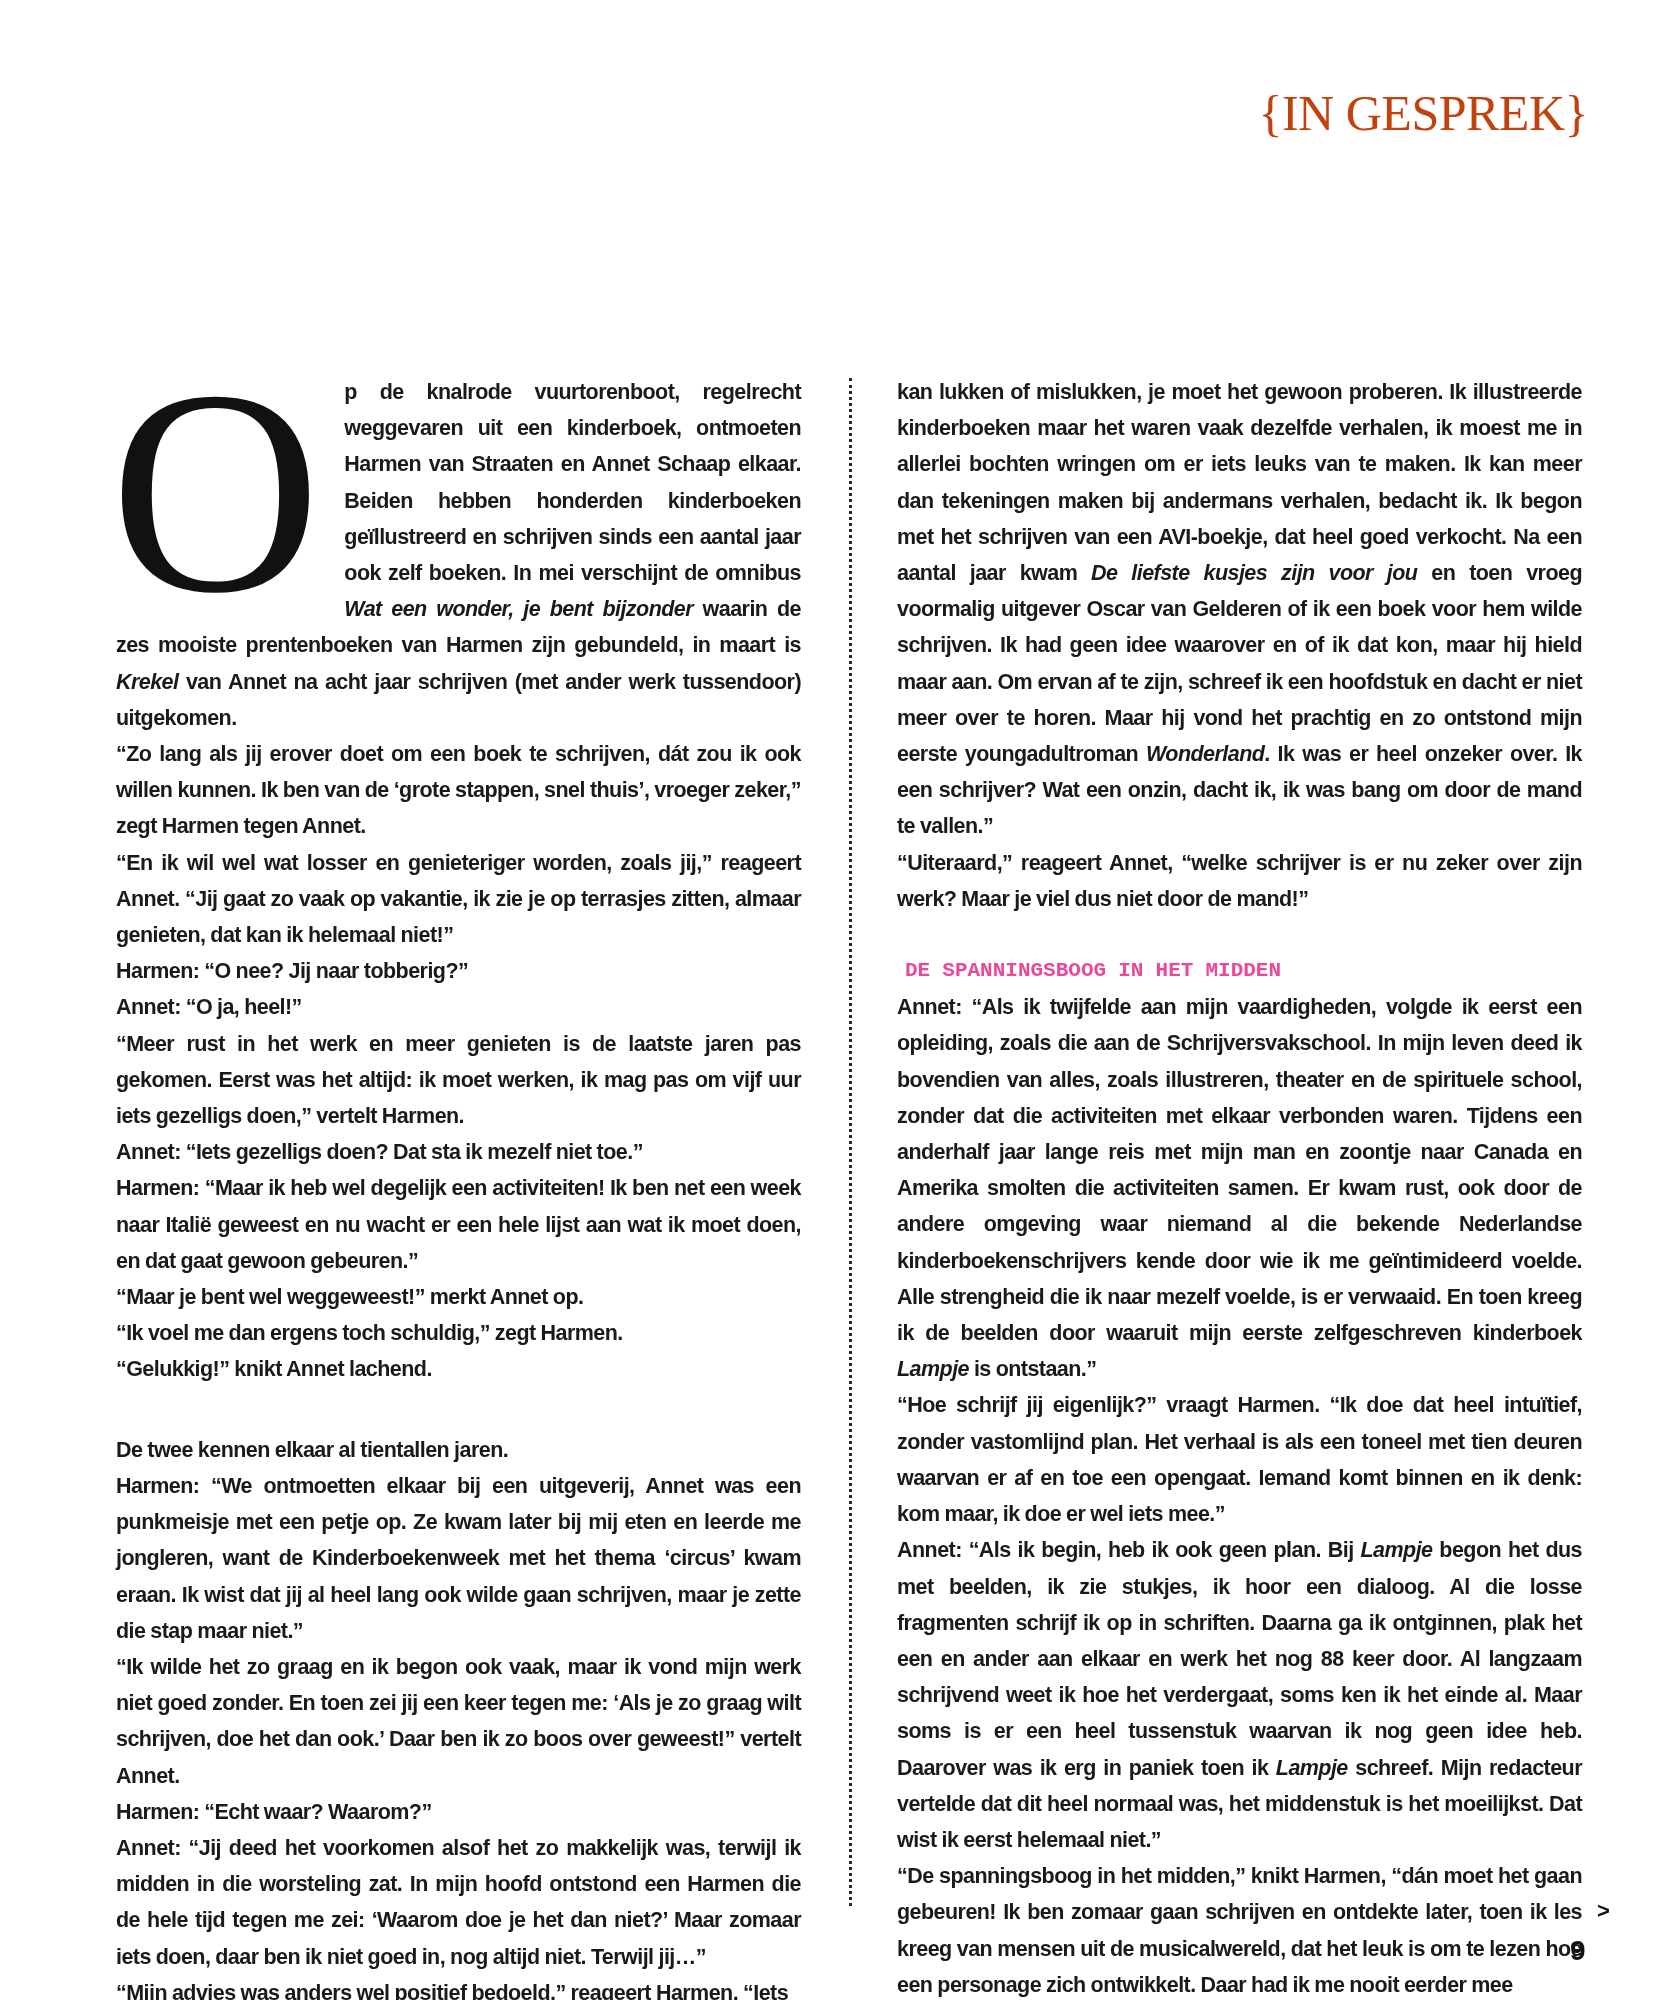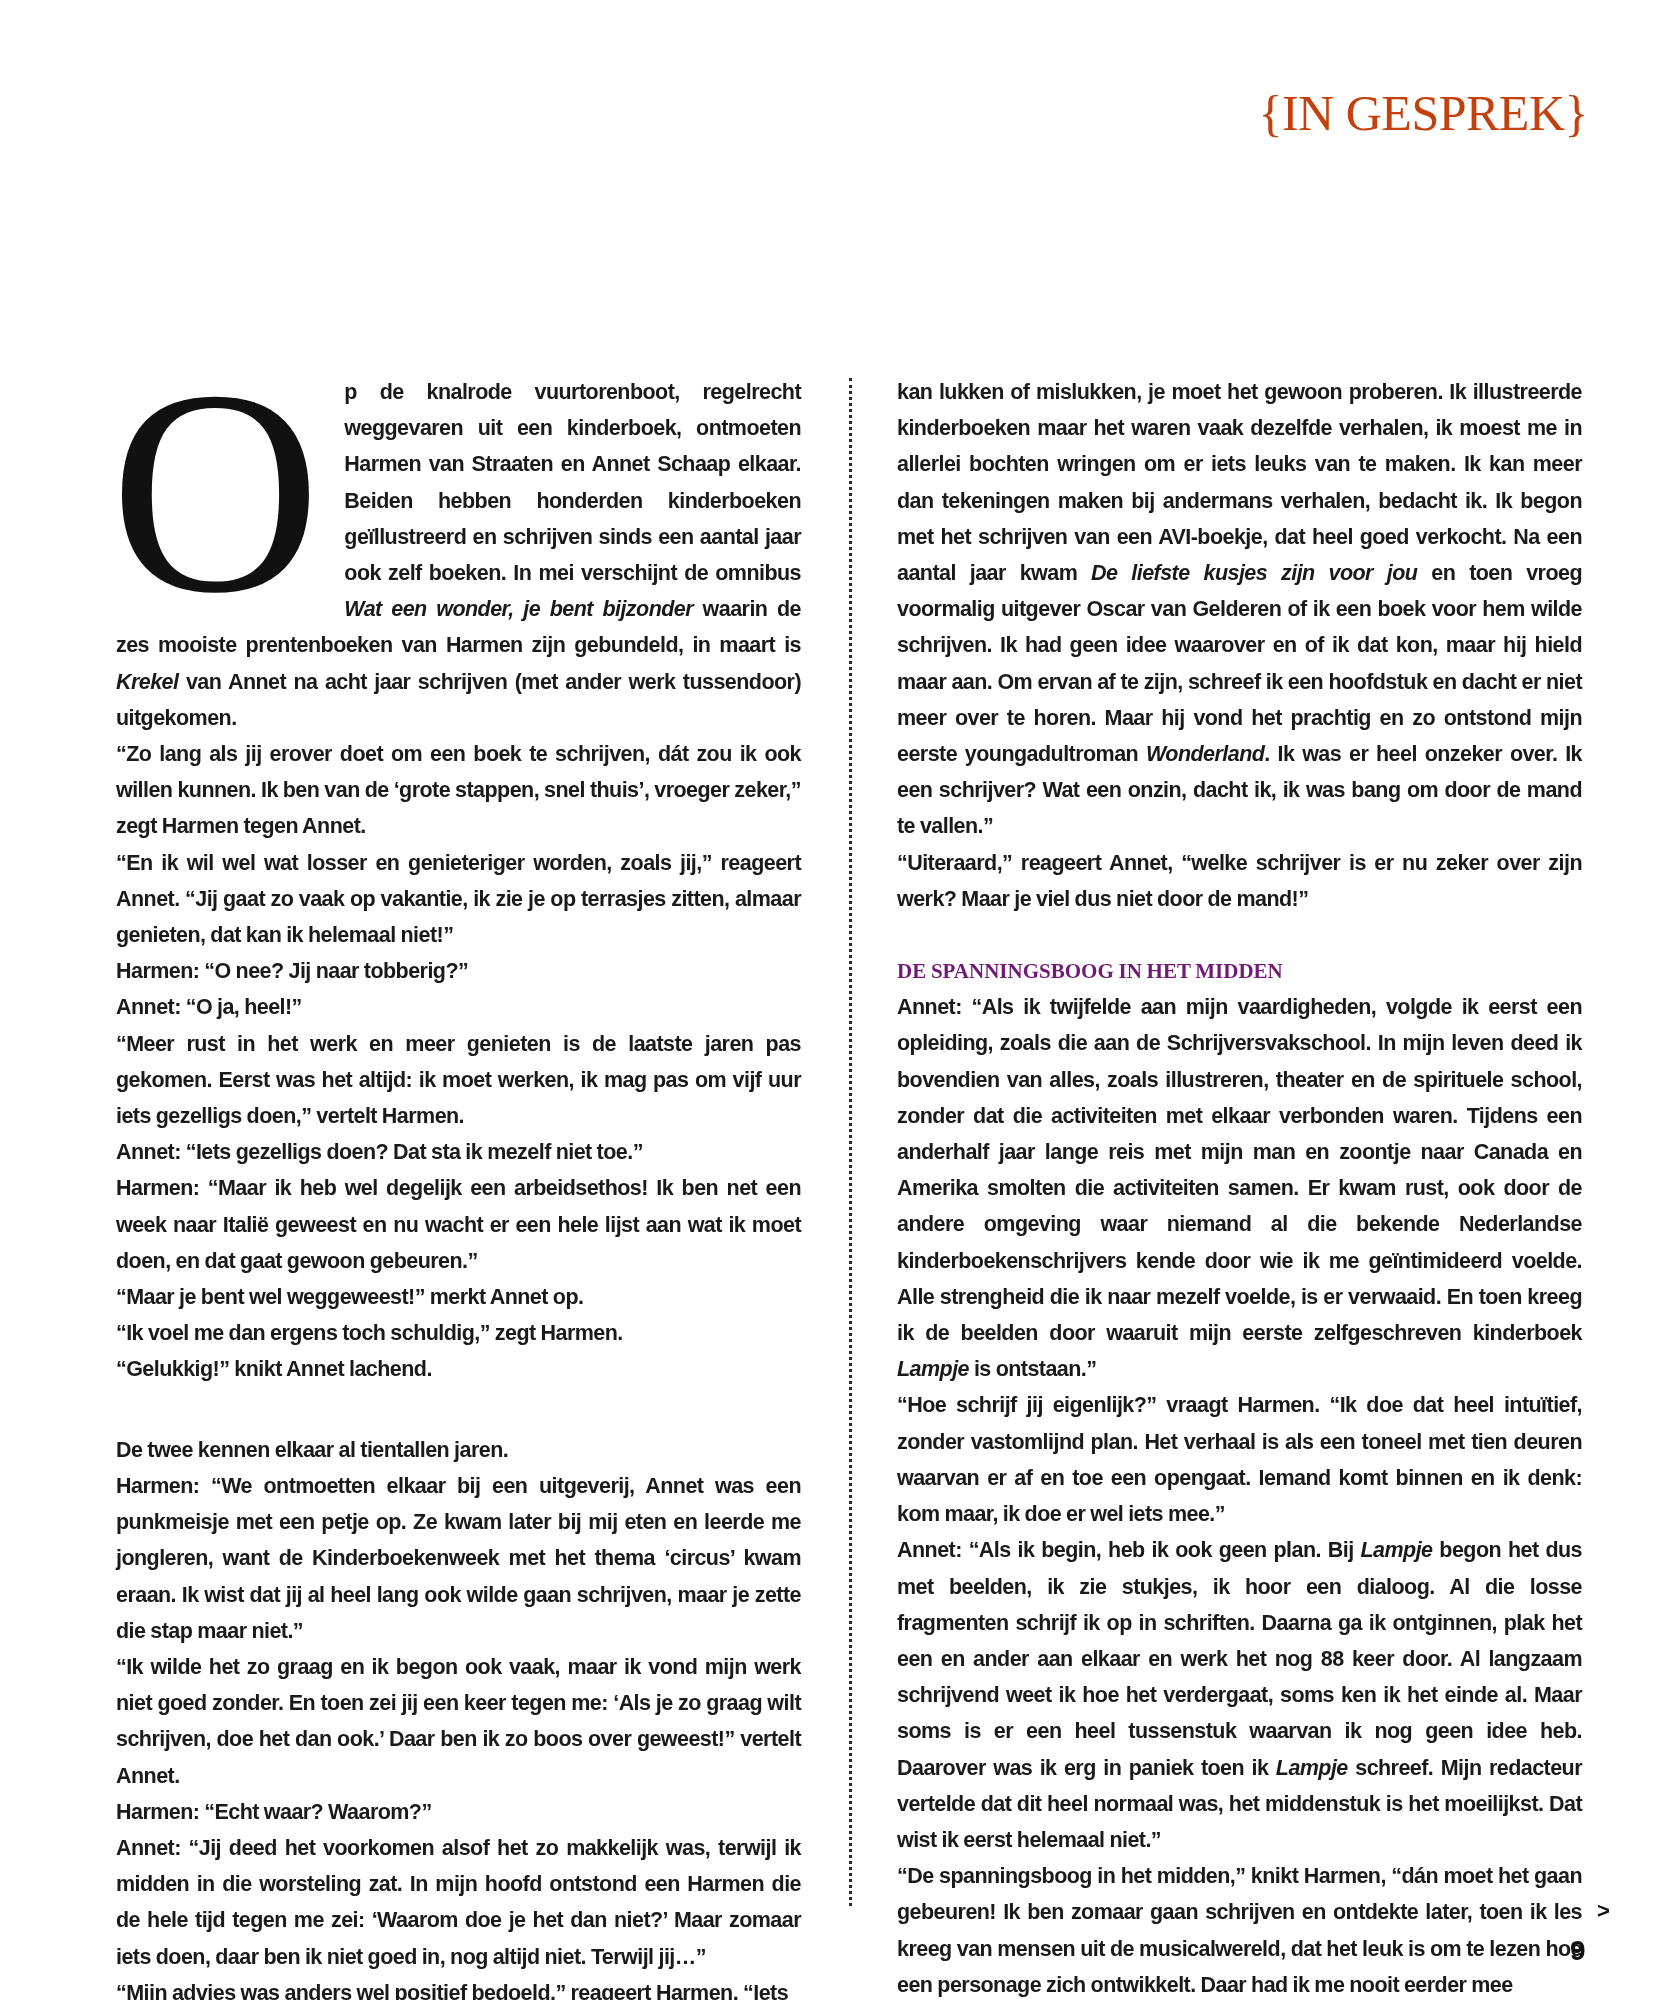--- a/index.html
+++ b/index.html
@@ -26,23 +26,23 @@
     float: left;
     font-family: "Liberation Serif", "DejaVu Serif", serif;
     font-size: 292px; line-height: 224px; height: 216px;
     margin: 6px 24px 0 -6px; color: #111;
   }
   .divider {
     position: absolute; left: 849px; top: 378px; height: 1528px; width: 0;
     border-left: 3px dotted #2a2a2a;
   }
   .subhead {
-    font-family: Liberation Serif, serif;
-    font-weight: bold; color: #701a75; font-size: 21px;
-    letter-spacing: 0px; margin: 36px 0 0 0; line-height: 36.2px;
+    font-family: Liberation Mono, monospace;
+    font-weight: bold; color: #ec4899; font-size: 21px;
+    letter-spacing: 0px; margin: 36px 0 0 8px; line-height: 36.2px;
   }
   .continue-arrow {
     position: absolute; left: 1597px; top: 1898px;
     font-family: "Liberation Sans", "DejaVu Sans", sans-serif;
     font-weight: bold; font-size: 22px; color: #111;
   }
   .page-number {
     position: absolute; left: 1570px; top: 1935px;
     font-family: "Liberation Sans", "DejaVu Sans", sans-serif;
     font-weight: bold; font-size: 28px; color: #111;
@@ -57,21 +57,21 @@
 
 <article class="col col-left">
   <span class="dropcap">O</span>
   <p><span>p de knalrode vuurtorenboot, regelrecht weggevaren uit een kinderboek, ontmoeten Harmen van Straaten en Annet Schaap elkaar. Beiden hebben honderden kinderboeken geïllustreerd en schrijven sinds een aantal jaar ook zelf boeken. In mei verschijnt de omnibus </span><em>Wat een wonder, je bent bijzonder</em><span> waarin de zes mooiste prentenboeken van Harmen zijn gebundeld, in maart is </span><em>Krekel</em><span> van Annet na acht jaar schrijven (met ander werk tussendoor) uitgekomen.</span></p>
   <p>“Zo lang als jij erover doet om een boek te schrijven, dát zou ik ook willen kunnen. Ik ben van de ‘grote stappen, snel thuis’, vroeger zeker,” zegt Harmen tegen Annet.</p>
   <p>“En ik wil wel wat losser en genieteriger worden, zoals jij,” reageert Annet. “Jij gaat zo vaak op vakantie, ik zie je op terrasjes zitten, almaar genieten, dat kan ik helemaal niet!”</p>
   <p>Harmen: “O nee? Jij naar tobberig?”</p>
   <p>Annet: “O ja, heel!”</p>
   <p>“Meer rust in het werk en meer genieten is de laatste jaren pas gekomen. Eerst was het altijd: ik moet werken, ik mag pas om vijf uur iets gezelligs doen,” vertelt Harmen.</p>
   <p>Annet: “Iets gezelligs doen? Dat sta ik mezelf niet toe.”</p>
-  <p>Harmen: “Maar ik heb wel degelijk een arbeidsethos! Ik ben net een week naar Italië geweest en nu wacht er een hele lijst aan wat ik moet doen, en dat gaat gewoon gebeuren.”</p>
+  <p>Harmen: “Maar ik heb wel degelijk een activiteiten! Ik ben net een week naar Italië geweest en nu wacht er een hele lijst aan wat ik moet doen, en dat gaat gewoon gebeuren.”</p>
   <p>“Maar je bent wel weggeweest!” merkt Annet op.</p>
   <p>“Ik voel me dan ergens toch schuldig,” zegt Harmen.</p>
   <p>“Gelukkig!” knikt Annet lachend.</p>
   <p class="gap">De twee kennen elkaar al tientallen jaren.</p>
   <p>Harmen: “We ontmoetten elkaar bij een uitgeverij, Annet was een punkmeisje met een petje op. Ze kwam later bij mij eten en leerde me jongleren, want de Kinderboekenweek met het thema ‘circus’ kwam eraan. Ik wist dat jij al heel lang ook wilde gaan schrijven, maar je zette die stap maar niet.”</p>
   <p>“Ik wilde het zo graag en ik begon ook vaak, maar ik vond mijn werk niet goed zonder. En toen zei jij een keer tegen me: ‘Als je zo graag wilt schrijven, doe het dan ook.’ Daar ben ik zo boos over geweest!” vertelt Annet.</p>
   <p>Harmen: “Echt waar? Waarom?”</p>
   <p>Annet: “Jij deed het voorkomen alsof het zo makkelijk was, terwijl ik midden in die worsteling zat. In mijn hoofd ontstond een Harmen die de hele tijd tegen me zei: ‘Waarom doe je het dan niet?’ Maar zomaar iets doen, daar ben ik niet goed in, nog altijd niet. Terwijl jij…”</p>
   <p>“Mijn advies was anders wel positief bedoeld,” reageert Harmen. “Iets</p>
 </article>

